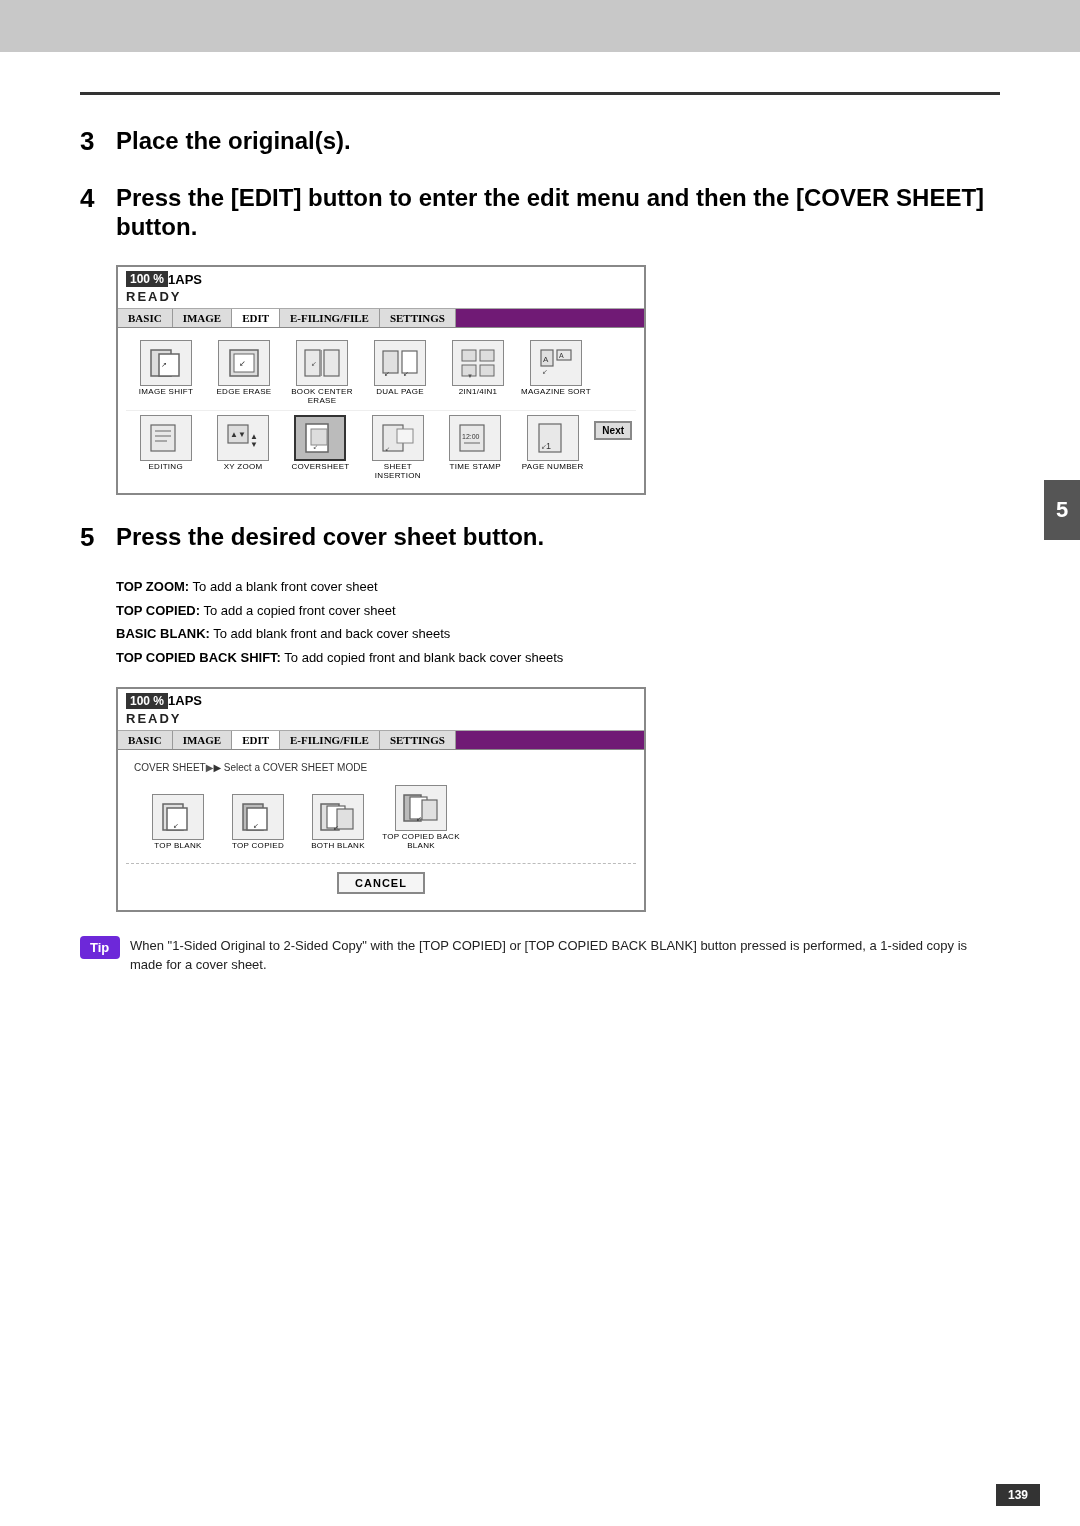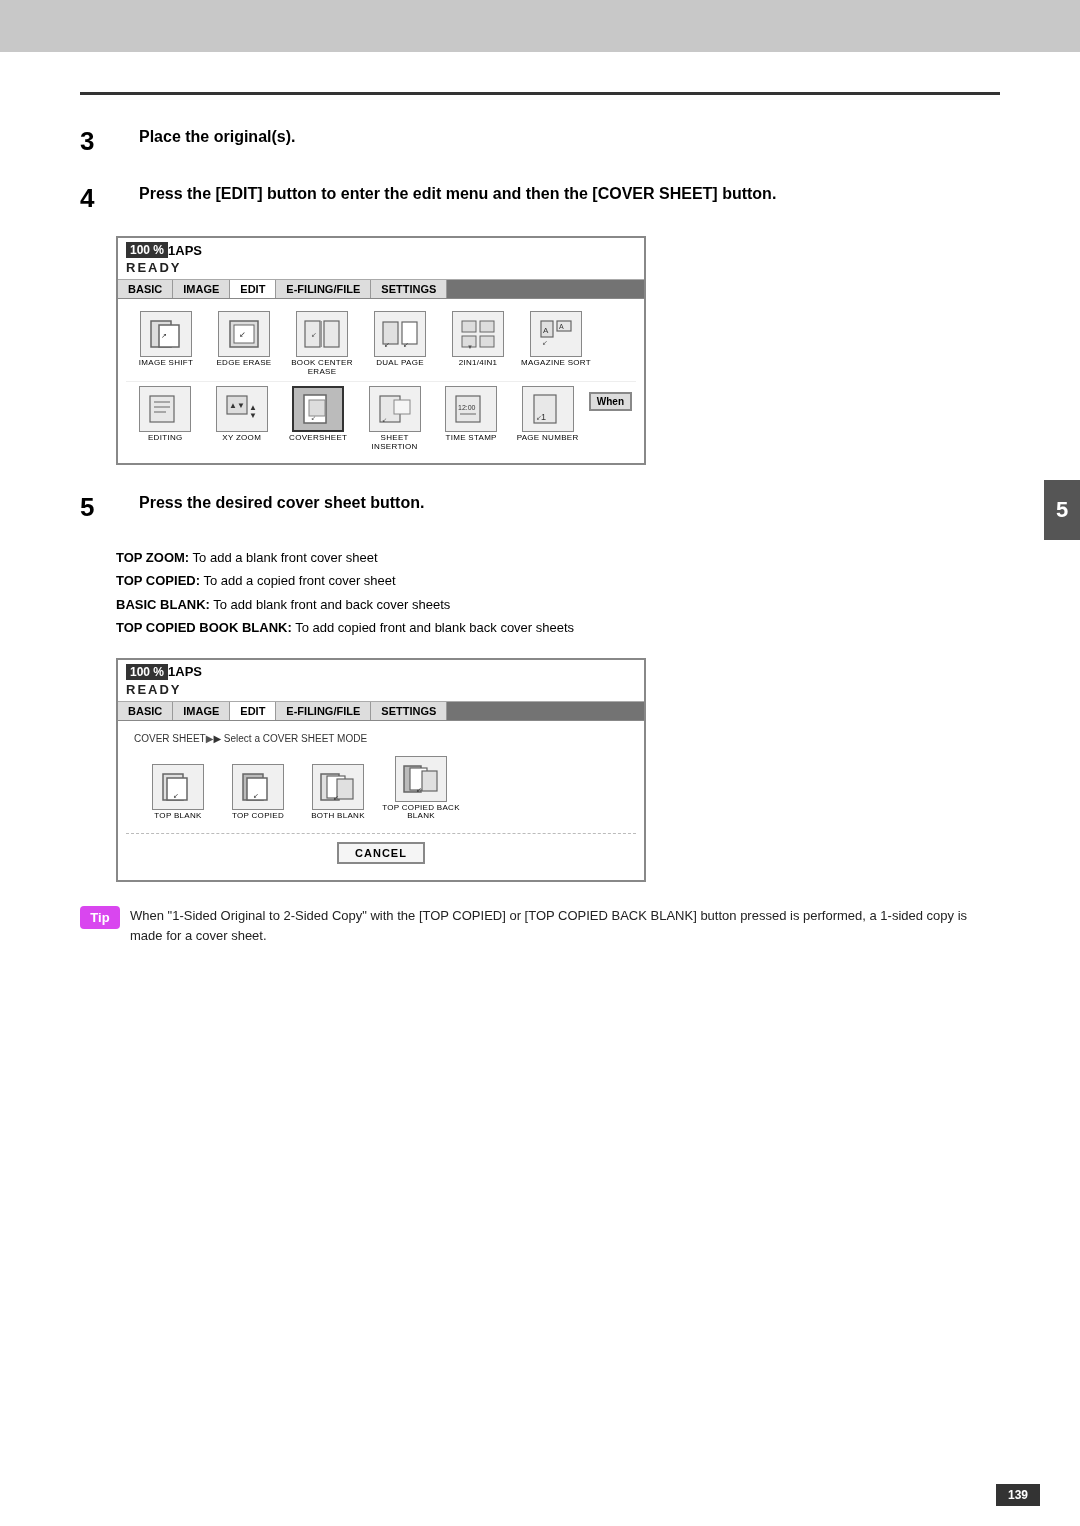--- a/index.html
+++ b/index.html
@@ -60,24 +60,23 @@
 
     .step-number {
       font-size: 26px;
       font-weight: bold;
       margin-right: 12px;
       min-width: 24px;
       line-height: 1.1;
     }
 
     .step-title {
-      font-size: 16px;
+      font-size: 24px;
       font-weight: bold;
       line-height: 1.2;
-      margin-left: 23px;
     }
 
     
     .hr-thick {
       border: none;
       border-top: 3px solid #333;
       margin-bottom: 18px;
     }
 
     
@@ -115,21 +114,22 @@
       font-size: 13px;
       font-weight: bold;
       letter-spacing: 2px;
       color: #222;
       padding: 2px 0;
     }
 
     .screen-tabs {
       display: flex;
       border-bottom: 1px solid #888;
-      background: #737373;
+      background: #701a75;
+      font-family: Liberation Serif, serif;
     }
 
     .screen-tab {
       padding: 3px 10px;
       font-size: 11px;
       font-weight: bold;
       border-right: 1px solid #999;
       background: #ddd;
       cursor: pointer;
     }
@@ -238,28 +238,28 @@
 
     
     .tip-box {
       display: flex;
       align-items: flex-start;
       gap: 10px;
       margin: 24px 0 0 0;
     }
 
     .tip-label {
-      background: #d946ef;
+      background: #6d28d9;
       color: white;
       font-size: 13px;
       font-weight: bold;
       padding: 4px 10px;
       border-radius: 4px;
       min-width: 40px;
-      text-align: center;
+      text-align: left;
     }
 
     .tip-text {
       font-size: 13px;
       color: #222;
       line-height: 1.5;
     }
 
     .bullet-item {
       font-size: 13px;
@@ -469,36 +469,36 @@
             <svg viewBox="0 0 38 34" fill="none" xmlns="http://www.w3.org/2000/svg">
               <rect x="5" y="3" width="22" height="28" fill="#e8e8e8" stroke="#666" stroke-width="1.2"></rect>
               <text x="12" y="28" font-size="9" fill="#333">1</text>
               <text x="7" y="28" font-size="7" fill="#555">↙</text>
             </svg>
           </div>
           <span class="icon-label">PAGE NUMBER</span>
         </div>
 
         <div style="margin-left:auto; display:flex; align-items:flex-start; padding-top:6px;">
-          <div class="next-btn">When</div>
+          <div class="next-btn">Next</div>
         </div>
       </div>
     </div>
   </div>
 
   <div class="section-step" style="margin-top:28px;">
     <span class="step-number">5</span>
     <div class="step-title">Press the desired cover sheet button.</div>
   </div>
 
   <div class="desc-list">
     <div><span class="bold-text">TOP ZOOM:</span> To add a blank front cover sheet</div>
     <div><span class="bold-text">TOP COPIED:</span> To add a copied front cover sheet</div>
     <div><span class="bold-text">BASIC BLANK:</span> To add blank front and back cover sheets</div>
-    <div><span class="bold-text">TOP COPIED BOOK BLANK:</span> To add copied front and blank back cover sheets</div>
+    <div><span class="bold-text">TOP COPIED BACK SHIFT:</span> To add copied front and blank back cover sheets</div>
   </div>
 
   <div class="cover-mockup">
     <div class="screen-mockup" style="width:530px;">
       <div class="screen-header">
         <div class="screen-header-top">
           <span class="screen-percent">100 %</span>
           <span>1</span>
           <span>APS</span>
         </div>

